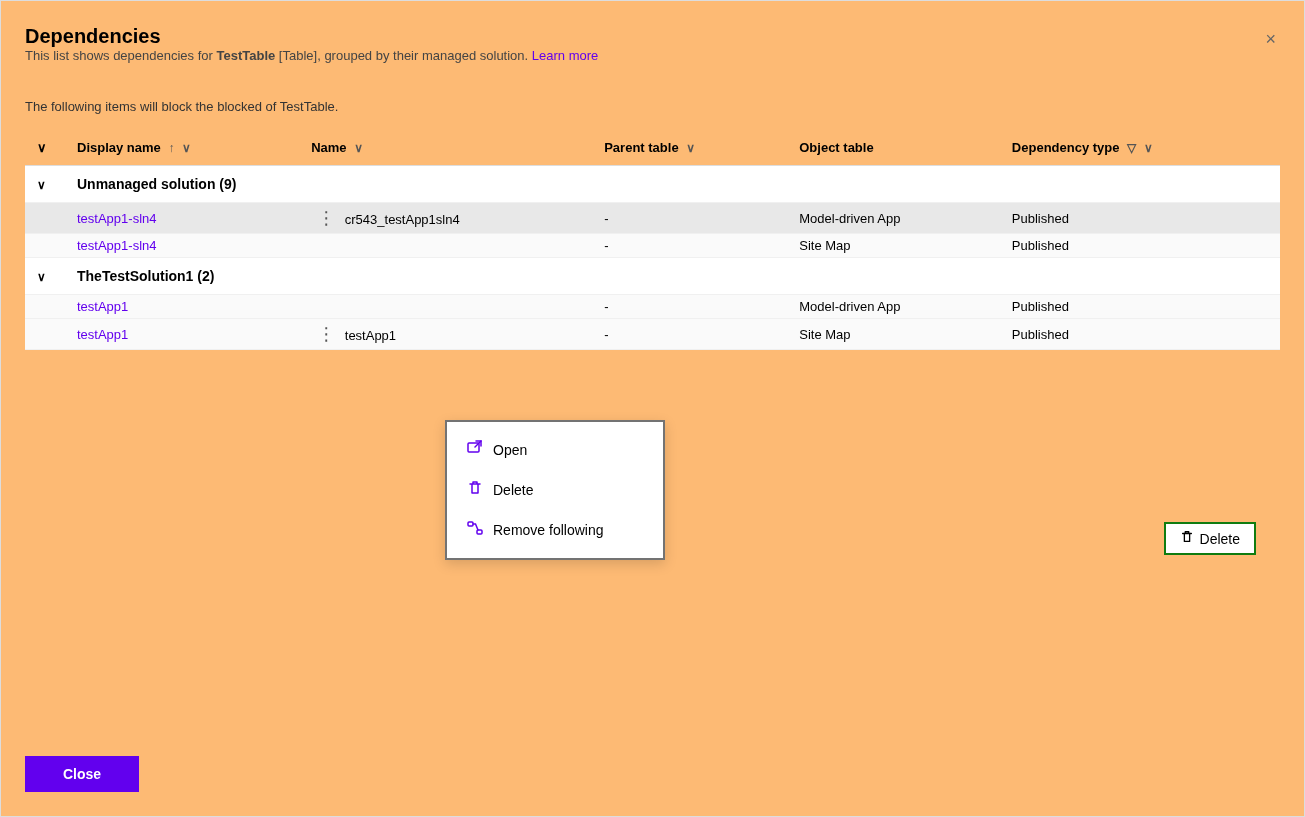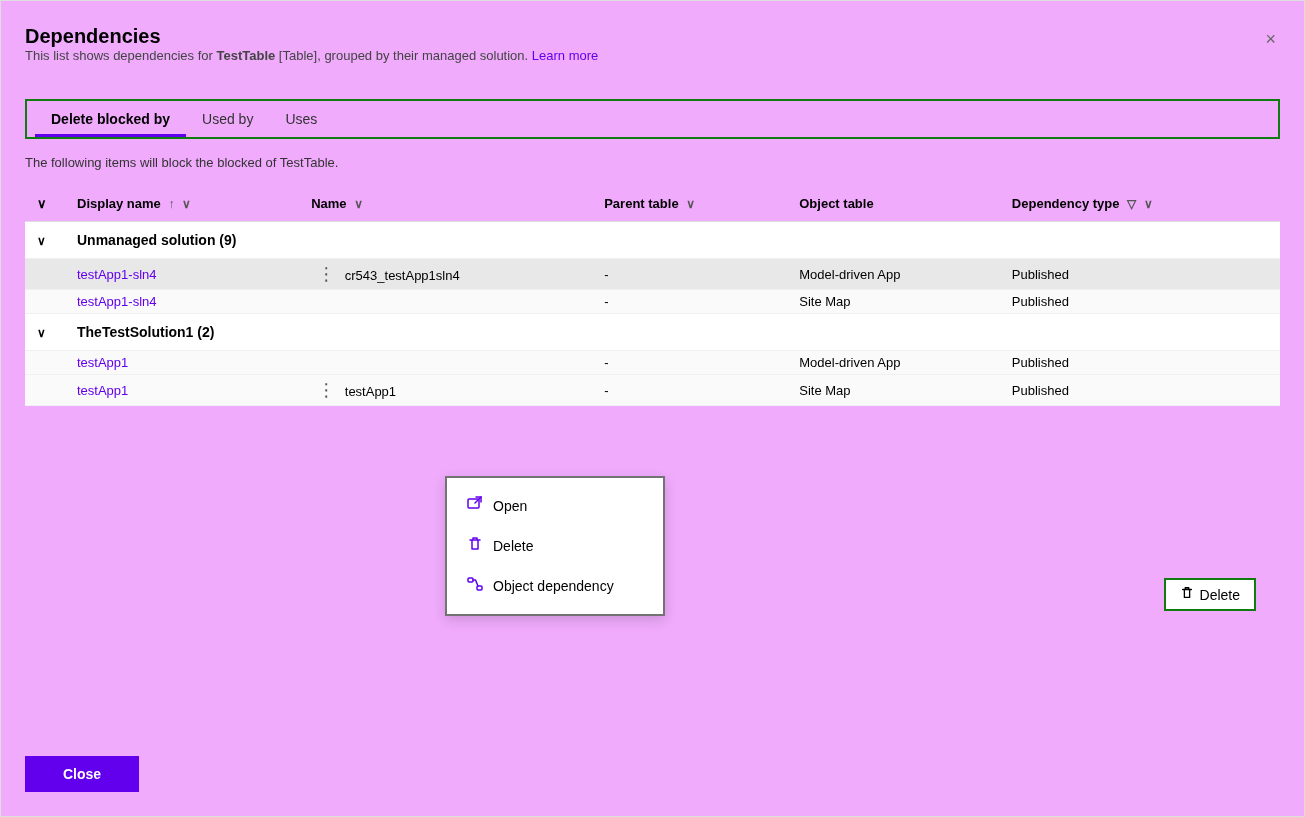--- a/index.html
+++ b/index.html
@@ -6,21 +6,21 @@
     body {
       font-family: 'Segoe UI', Arial, sans-serif;
       font-size: 14px;
       background: #f5f5f5;
       display: flex;
       align-items: center;
       justify-content: center;
       min-height: 100vh;
     }
     .dialog {
-      background: #f0abfc;
+      background: #fdba74;
       width: 1305px;
       height: 817px;
       position: relative;
       border: 1px solid #ddd;
       box-shadow: 0 4px 20px rgba(0,0,0,0.15);
       display: flex;
       flex-direction: column;
       padding: 24px;
     }
     .dialog-header {
@@ -237,25 +237,20 @@
     <div>
       <div class="dialog-title">Dependencies</div>
       <div class="subtitle">
         <span>This list shows dependencies for </span><strong>TestTable</strong><span> [Table], grouped by their managed solution.</span>
         <a href="#">Learn more</a>
       </div>
     </div>
     <button class="close-btn">×</button>
   </div>
 
-  <div class="tabs-wrapper">
-    <button class="tab active">Delete blocked by</button>
-    <button class="tab">Used by</button>
-    <button class="tab">Uses</button>
-  </div>
 
   <div class="info-text">The following items will block the blocked of TestTable.</div>
 
   <div class="table-container">
     <table>
       <thead>
         <tr>
           <th class="expand-col">
             <span style="cursor:pointer;">∨</span>
           </th>
@@ -368,21 +363,21 @@
         <span>Delete</span>
       </div>
       <div class="context-menu-item">
         <span class="menu-icon">
           <svg width="16" height="16" viewBox="0 0 16 16" fill="none" xmlns="http://www.w3.org/2000/svg">
             <rect x="1" y="2" width="5" height="4" rx="1" stroke="#6200ee" stroke-width="1.5"></rect>
             <rect x="10" y="10" width="5" height="4" rx="1" stroke="#6200ee" stroke-width="1.5"></rect>
             <path d="M6 4h2.5L11 10" stroke="#6200ee" stroke-width="1.5" stroke-linecap="round"></path>
           </svg>
         </span>
-        <span>Object dependency</span>
+        <span>Remove following</span>
       </div>
     </div>
 
     <button class="delete-btn">
       <span>
         <svg width="14" height="14" viewBox="0 0 16 16" fill="none" xmlns="http://www.w3.org/2000/svg">
           <path d="M3 4h10M6 4V2h4v2M5 4v9h6V4H5z" stroke="#000" stroke-width="1.5" stroke-linecap="round" stroke-linejoin="round"></path>
         </svg>
       </span>
       <span>Delete</span>

